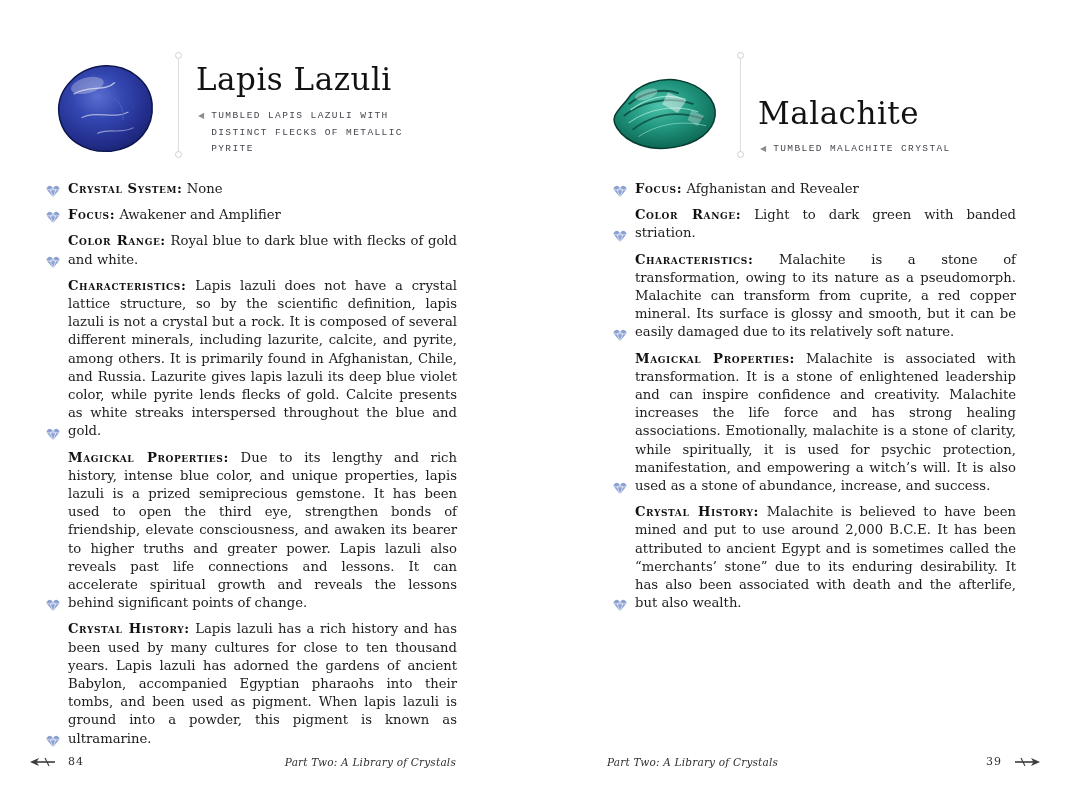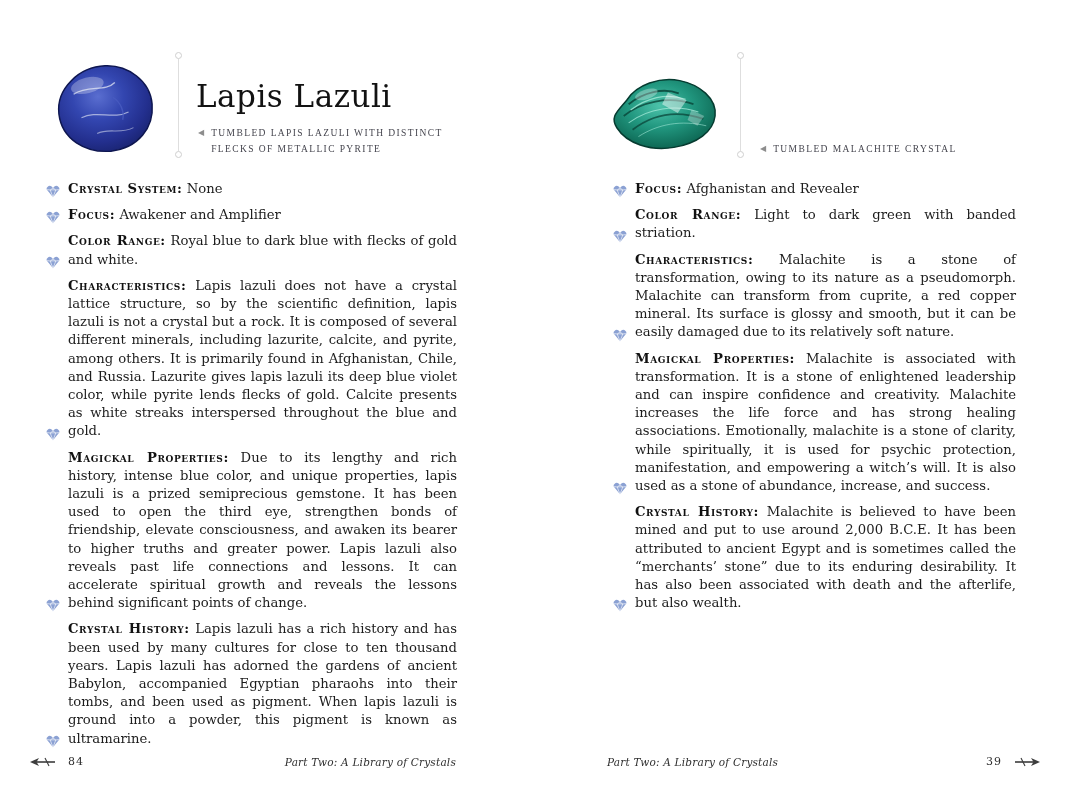--- a/index.html
+++ b/index.html
@@ -25,21 +25,21 @@
   h1.entry-title{
     margin:0;font-size:31px;line-height:1.12;font-weight:500;
     letter-spacing:0.5px;color:#121212;
     font-family:"DejaVu Serif","Liberation Serif",serif;
   }
   .caption{display:flex;margin:11px 0 0 2px;max-width:252px;}
   .caption .pointer{flex:none;font-size:8px;color:#8d8d8d;line-height:15px;margin-right:7px;}
   .caption .cap-text{
     font-size:9.5px;letter-spacing:1.4px;line-height:1.75;
     color:#45454e;text-transform:uppercase;
-    font-family:Liberation Serif, serif;
+    font-family:Liberation Mono, monospace;
   }
 
   
   .sections{}
   .section{display:flex;align-items:flex-end;margin-bottom:8px;padding-left:6px;}
   .section .gem{flex:none;width:14px;margin:3px 8px 0 0;line-height:0;}
   .section p{
     margin:0;flex:1;min-width:0;
     font-size:13.2px;line-height:18.2px;text-align:justify;color:#1c1c1c;
   }
@@ -201,20 +201,21 @@
           <polygon points="84,36 97,42 90,52 80,46" fill="#ffffff" opacity="0.3"></polygon>
           <ellipse cx="38" cy="20" rx="12" ry="5" fill="#ffffff" opacity="0.3" transform="rotate(-18 38 20)"></ellipse>
         </svg>
       </div>
       <div class="hdr-divider">
         <span class="ring"></span>
           <span class="rule"></span>
           <span class="ring"></span>
       </div>
       <div class="hdr-text">
+        <h1 class="entry-title">Malachite</h1>
         <p class="caption">
           <span class="pointer">◀</span>
           <span class="cap-text">Tumbled malachite crystal</span>
         </p>
       </div>
     </header>
 
     <div class="sections">
 
 

